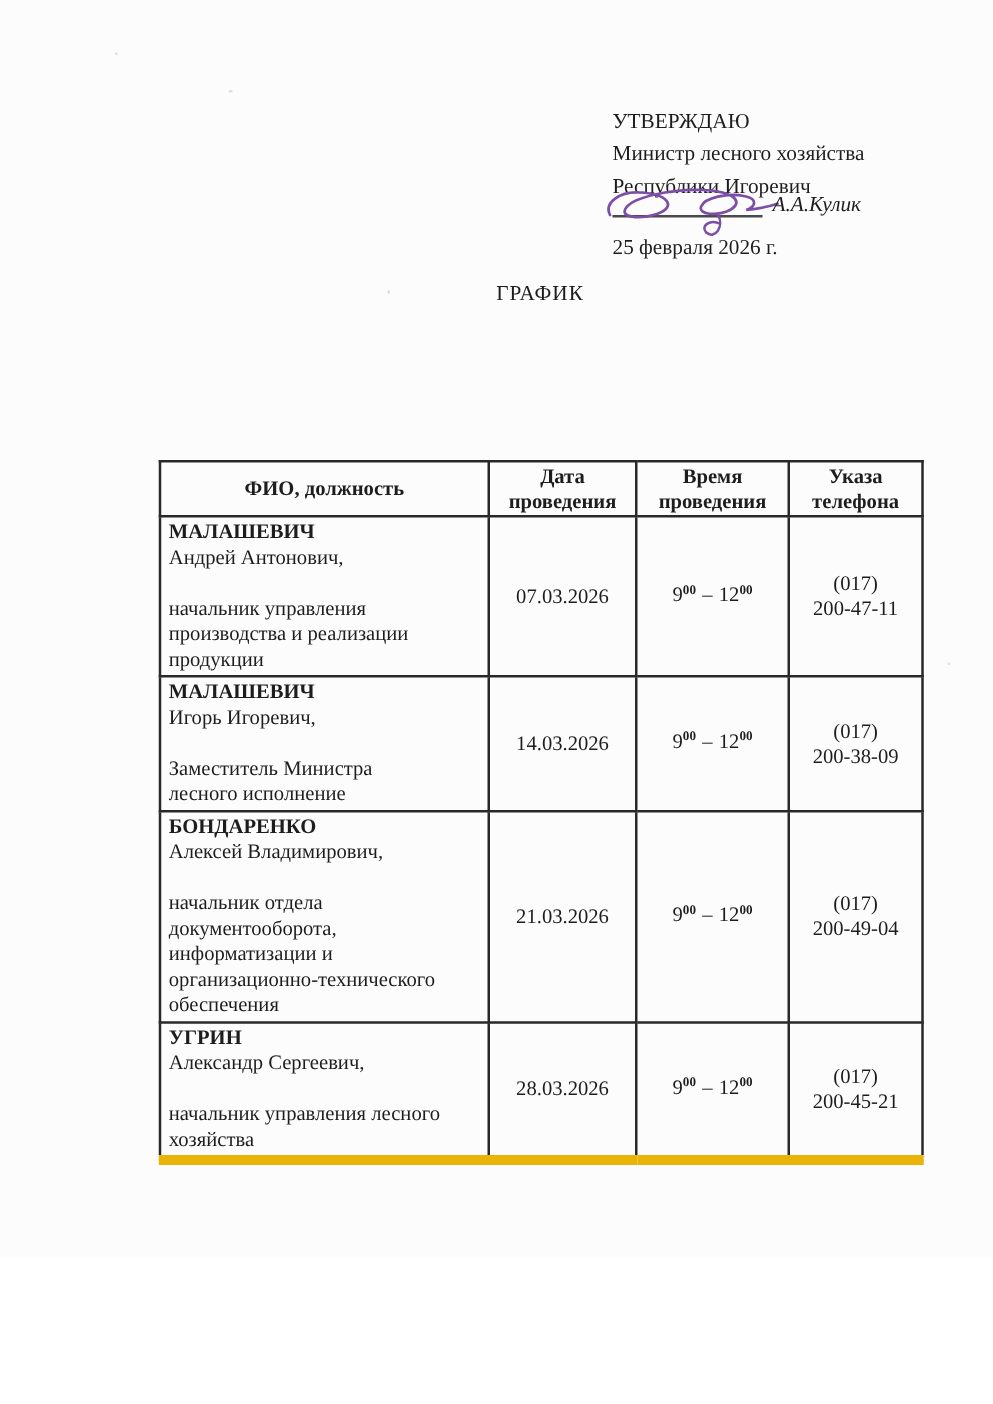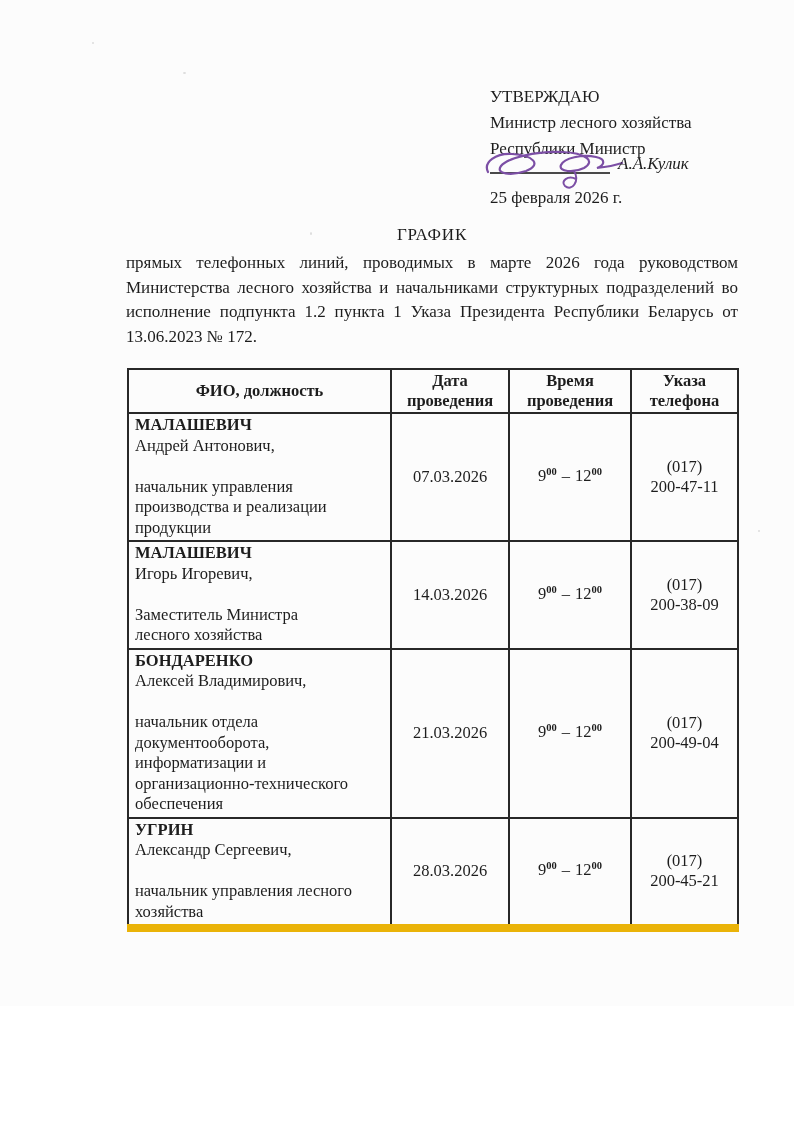--- a/index.html
+++ b/index.html
@@ -53,34 +53,33 @@
   .scan-edge { position:absolute; left:0; top:1091px; width:100%; height:2px; background:#e6e6e6; opacity:.8; }
 </style>
 </head>
 <body>
 
 <div class="page">
 
   <div class="approval">
     <div class="a-line">УТВЕРЖДАЮ</div>
     <div class="a-line">Министр лесного хозяйства</div>
-    <div class="a-line">Республики Министр</div>
+    <div class="a-line">Республики Игоревич</div>
     <div class="sig-wrap">
       <span class="sig-line"></span>
       <svg class="sig-svg" viewBox="0 0 152 60" aria-hidden="true">
         <path d="M10,32 C5,22 18,13 34,14 C56,15 64,25 48,31 C33,36 17,34 23,26 C29,18 58,11 84,12 C108,13 118,21 106,28 C96,33 80,32 83,25 C86,18 104,14 118,17 C128,19 127,25 119,28 C128,27 138,25 144,23" fill="none" stroke="#7c4fa5" stroke-width="2.2" stroke-linecap="round"></path>
         <path d="M96,31 C102,41 94,52 87,46 C82,41 90,35 98,39" fill="none" stroke="#7c4fa5" stroke-width="2" stroke-linecap="round"></path>
       </svg>
       <span class="signer">А.А.Кулик</span>
     </div>
     <div class="a-date">25 февраля 2026 г.</div>
   </div>
 
   <div class="doc-title">ГРАФИК</div>
-  <p class="intro">прямых телефонных линий, проводимых в марте 2026 года руководством Министерства лесного хозяйства и начальниками структурных подразделений во исполнение подпункта 1.2 пункта 1 Указа Президента Республики Беларусь от 13.06.2023 № 172.</p>
 
   <table class="schedule">
     <colgroup>
       <col style="width:263px">
         <col style="width:118px">
         <col style="width:122px">
         <col style="width:107px">
     </colgroup>
     <thead>
       <tr class="r-head">
@@ -104,21 +103,21 @@
         <td class="cell-center">
           <div>(017)</div>
           <div>200-47-11</div>
         </td>
       </tr>
       <tr class="r2">
         <td class="cell-person">
           <div class="surname">МАЛАШЕВИЧ</div>
           <div class="given">Игорь Игоревич,</div>
           <div class="position">Заместитель Министра
-лесного хозяйства</div>
+лесного исполнение</div>
         </td>
         <td class="cell-center">14.03.2026</td>
         <td class="cell-center"><span>9</span><span class="t-sup">00</span><span class="t-sep">–</span><span>12</span><span class="t-sup">00</span></td>
         <td class="cell-center">
           <div>(017)</div>
           <div>200-38-09</div>
         </td>
       </tr>
       <tr class="r3">
         <td class="cell-person">

